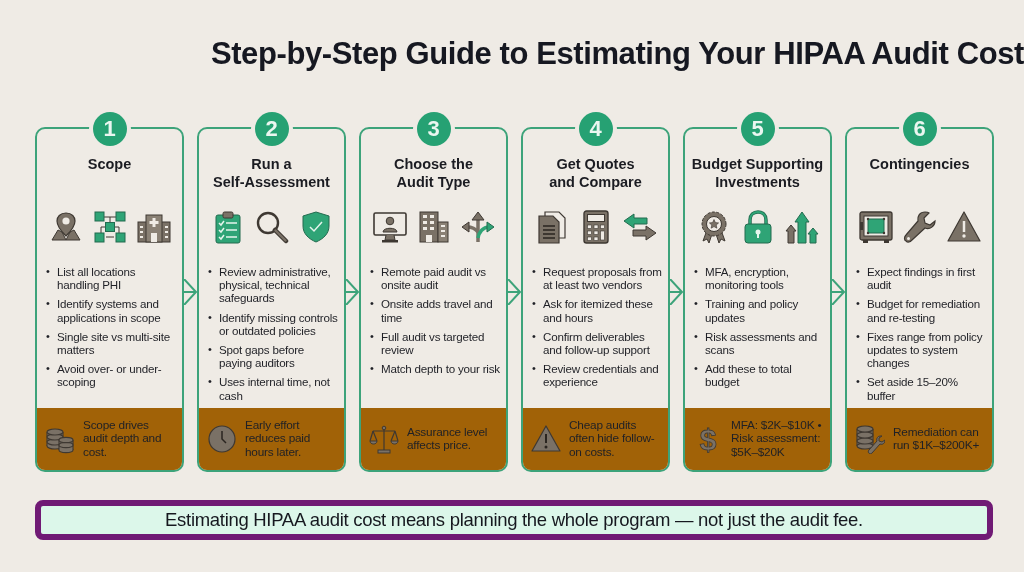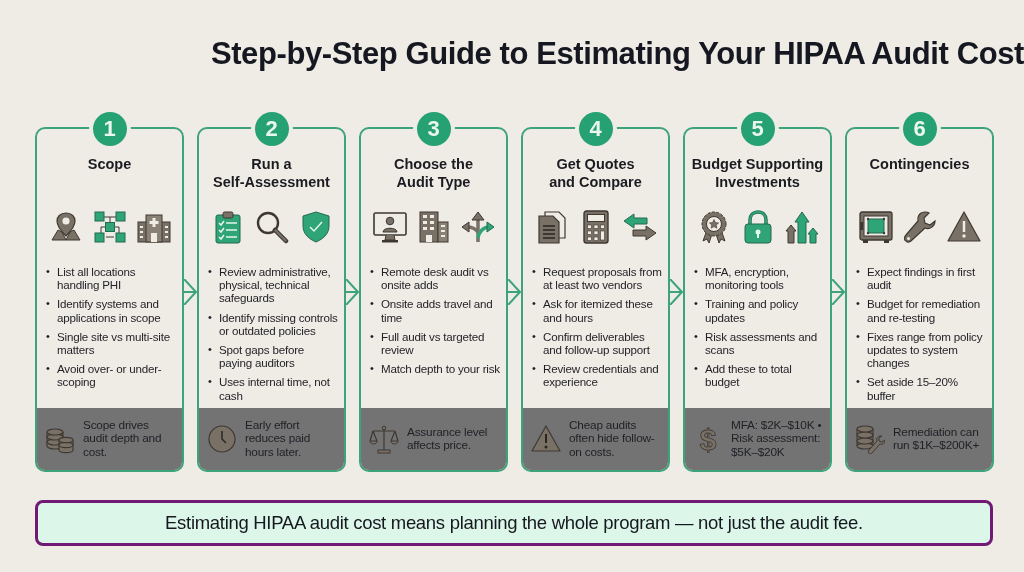--- a/index.html
+++ b/index.html
@@ -44,33 +44,33 @@
       position: absolute; left: 8px; right: 4px; top: 136px;
       list-style: none; font-size: 11.6px; line-height: 13.2px; color: #1f2026;
       font-family: Liberation Sans, sans-serif; letter-spacing: -0.2px;
     }
     .bullets li { position: relative; padding-left: 12px; margin-bottom: 6px; }
     .bullets li::before {
       content: "•"; position: absolute; left: 1px; top: 0; font-size: 11px;
     }
     .note {
       position: absolute; left: 0; right: 0; bottom: 0; height: 62px;
-      background: #737373; border-radius: 0 0 8px 8px;
+      background: #a16207; border-radius: 0 0 8px 8px;
       display: flex; align-items: center; padding: 0 6px 0 8px; gap: 8px;
     }
     .note svg { flex: 0 0 30px; width: 30px; height: 30px; }
     .note-text {
       font-size: 11.8px; line-height: 13.5px; color: #1f2026; letter-spacing: -0.2px;
     }
     .connector {
       position: absolute; top: 152px; width: 14px; height: 26px;
     }
     .footer {
-      position: absolute; left: 35px; top: 500px; width: 958px; height: 46px;
-      border: 3px solid #701a75; border-radius: 8px; background: #dcf7ea;
+      position: absolute; left: 35px; top: 500px; width: 958px; height: 40px;
+      border: 6px solid #701a75; border-radius: 8px; background: #dcf7ea;
       display: flex; align-items: center; justify-content: center;
       font-size: 18.5px; color: #16181f; letter-spacing: -0.3px;
     }
   </style>
 </head>
 <body>
 
 <div class="title">Step-by-Step Guide to Estimating Your HIPAA Audit Cost</div>
 
 <div class="steps">
@@ -217,21 +217,21 @@
       <svg viewBox="0 0 34 34">
         <path d="M17 32 V8" stroke="#7a7166" stroke-width="3.5"></path>
         <path d="M11 10 L17 2 L23 10 Z" fill="#7a7166" stroke="#3e3832"></path>
         <path d="M17 22 C14 18 10 17 6 17" stroke="#7a7166" stroke-width="3.5" fill="none"></path>
         <path d="M8 12 L1 17 L8 22 Z" fill="#7a7166" stroke="#3e3832"></path>
         <path d="M17 28 C18 22 22 17 28 17" stroke="#2fa476" stroke-width="3.5" fill="none"></path>
         <path d="M26 12 L33 17 L26 22 Z" fill="#2fa476" stroke="#236b4f"></path>
       </svg>
     </div>
     <ul class="bullets">
-      <li>Remote desk audit vs onsite adds</li>
+      <li>Remote paid audit vs onsite audit</li>
       <li>Onsite adds travel and time</li>
       <li>Full audit vs targeted review</li>
       <li>Match depth to your risk</li>
     </ul>
     <div class="note">
       <svg viewBox="0 0 30 30">
         <g stroke="#3e3832" stroke-width="1.2" fill="none">
           <path d="M15 3 V26 M4 7 H26 M4 7 L1 17 M4 7 L8 17 M26 7 L22 17 M26 7 L29 17"></path>
         </g>
         <path d="M1 17 H8 C8 21 1 21 1 17 Z" fill="#7a7166" stroke="#3e3832"></path>

